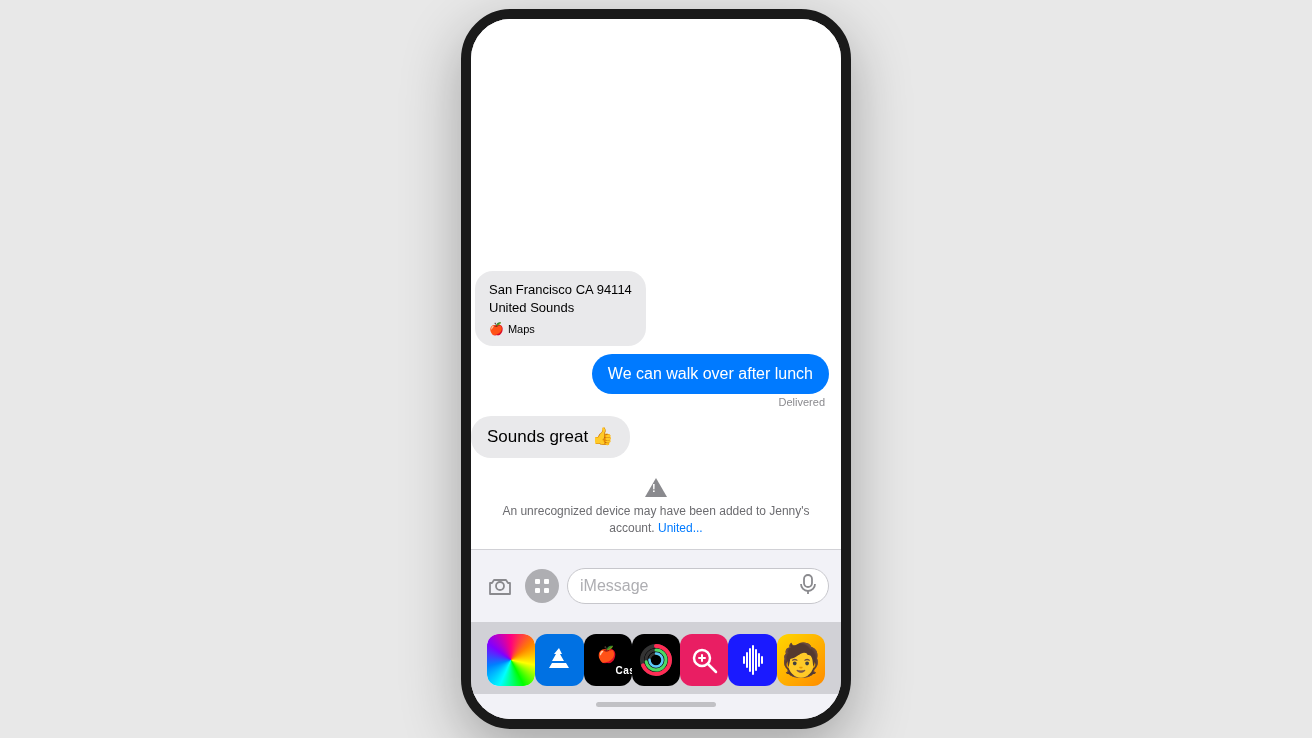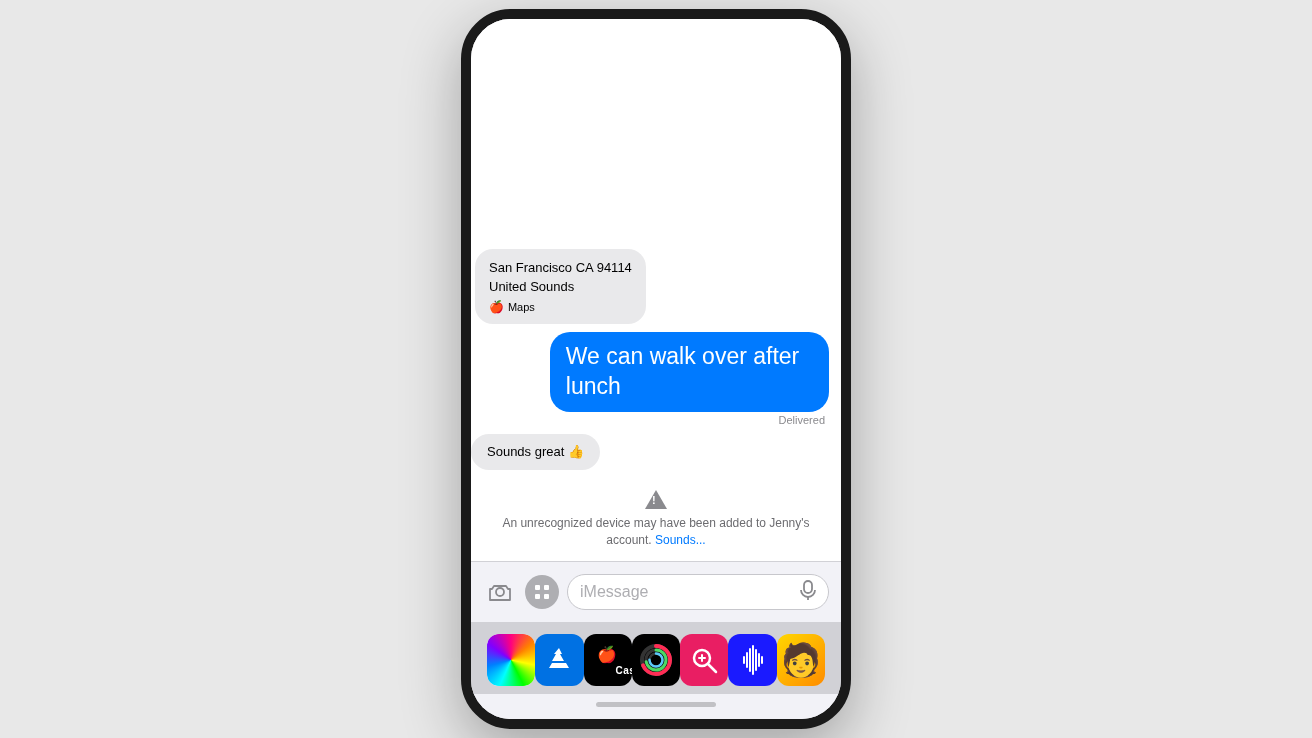--- a/index.html
+++ b/index.html
@@ -82,21 +82,21 @@
       flex-direction: column;
       align-items: flex-end;
       gap: 2px;
     }
     .sent-bubble {
       background: #007AFF;
       color: #fff;
       border-radius: 20px;
       padding: 10px 16px;
       max-width: 78%;
-      font-size: 23px;
+      font-size: 16px;
       font-weight: 400;
       line-height: 1.3;
     }
     .delivered-text {
       font-size: 11px;
       color: #8a8a8e;
       margin-right: 4px;
     }
 
     
@@ -104,21 +104,21 @@
       display: flex;
       align-items: flex-end;
       gap: 6px;
     }
     .received-bubble {
       background: #e9e9eb;
       color: #000;
       border-radius: 20px;
       padding: 10px 16px;
       max-width: 75%;
-      font-size: 13px;
+      font-size: 17px;
       font-weight: 400;
       line-height: 1.3;
     }
 
     
     .warning-section {
       display: flex;
       flex-direction: column;
       align-items: center;
       padding: 12px 20px;
@@ -132,21 +132,21 @@
       line-height: 1.4;
     }
     .warning-options {
       color: #007AFF;
       font-size: 12px;
     }
 
     
     .input-bar {
       background: #f2f2f7;
-      padding: 12px 12px;
+      padding: 18px 12px;
       display: flex;
       align-items: center;
       gap: 8px;
       border-top: 1px solid #d1d1d6;
     }
     .camera-btn {
       width: 34px;
       height: 34px;
       display: flex;
       align-items: center;
@@ -322,21 +322,21 @@
 
       <div class="received-bubble-wrapper">
         <div class="received-bubble">Sounds great 👍</div>
       </div>
     </div>
 
     <div class="warning-section">
       <div class="warning-triangle"></div>
       <span class="warning-text">
         <span>An unrecognized device may have been added to Jenny's account.</span>
-        <span class="warning-options">Sounds...</span>
+        <span class="warning-options">United...</span>
       </span>
     </div>
 
     <div class="input-bar">
       <div class="camera-btn">
         <svg width="24" height="24" viewBox="0 0 24 24" fill="none" stroke="#8a8a8e" stroke-width="1.8">
           <circle cx="12" cy="12" r="4"></circle>
           <path d="M2 9h2l2-3h12l2 3h2v11H2z" stroke-linejoin="round"></path>
         </svg>
       </div>

